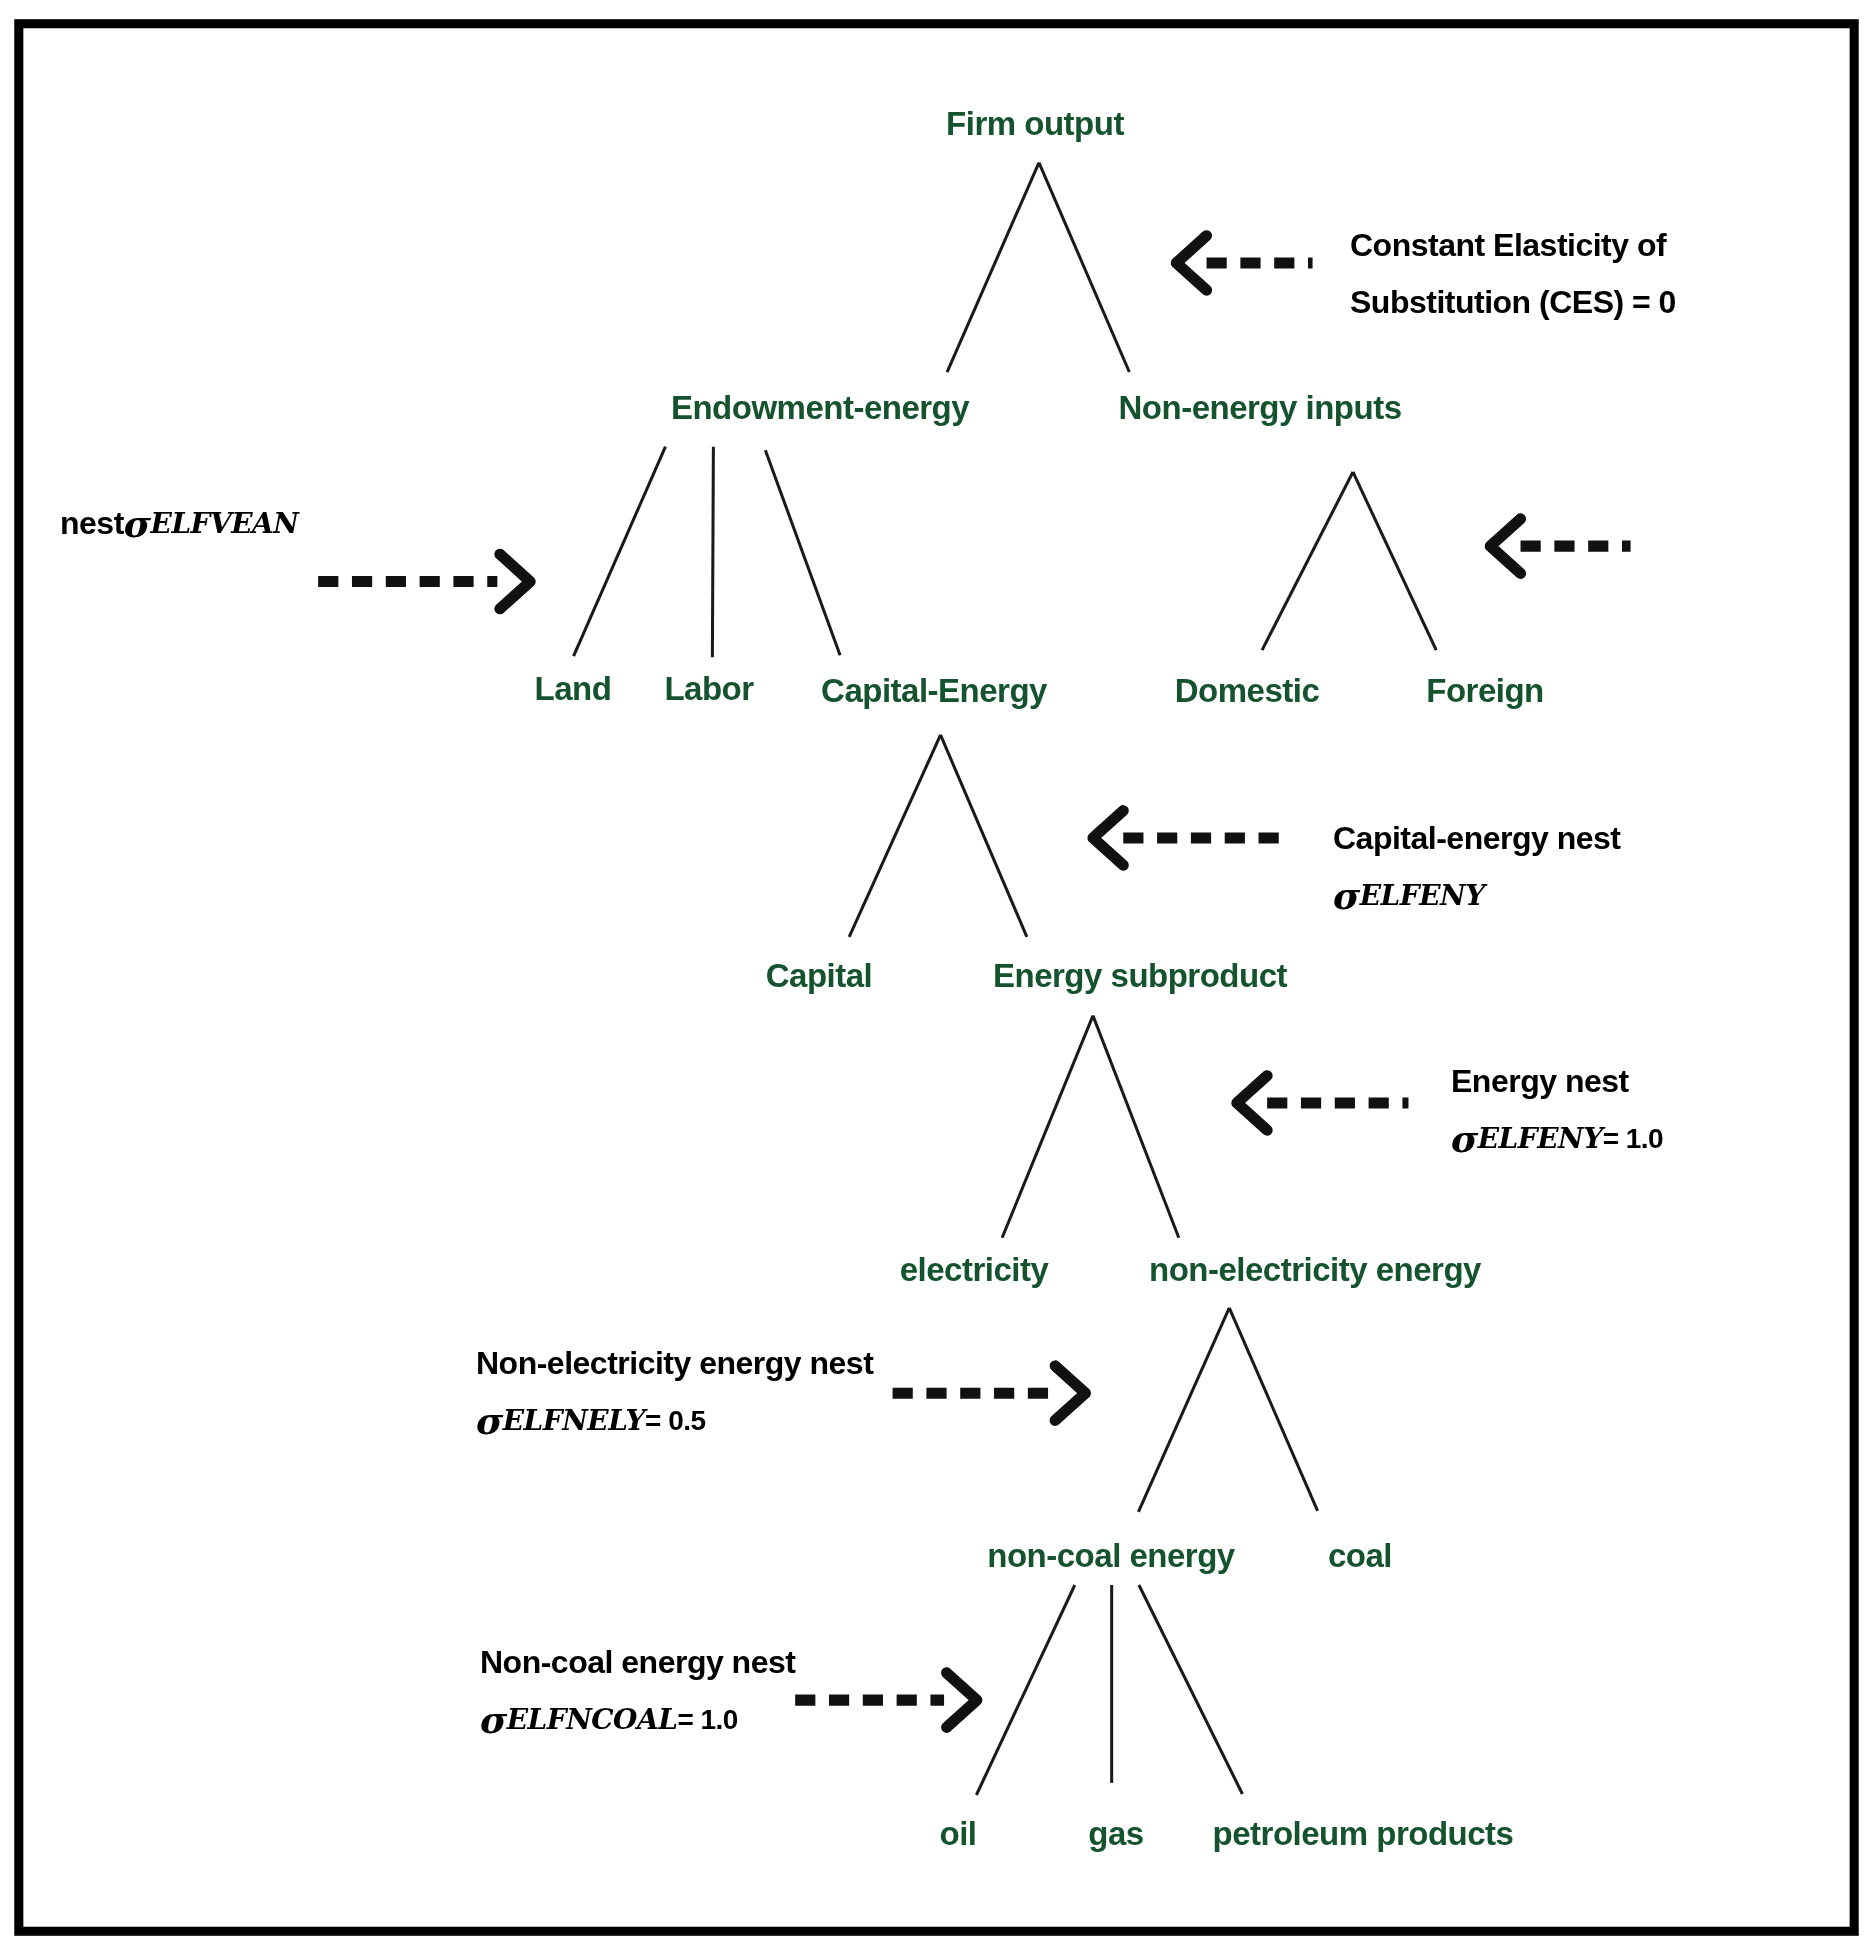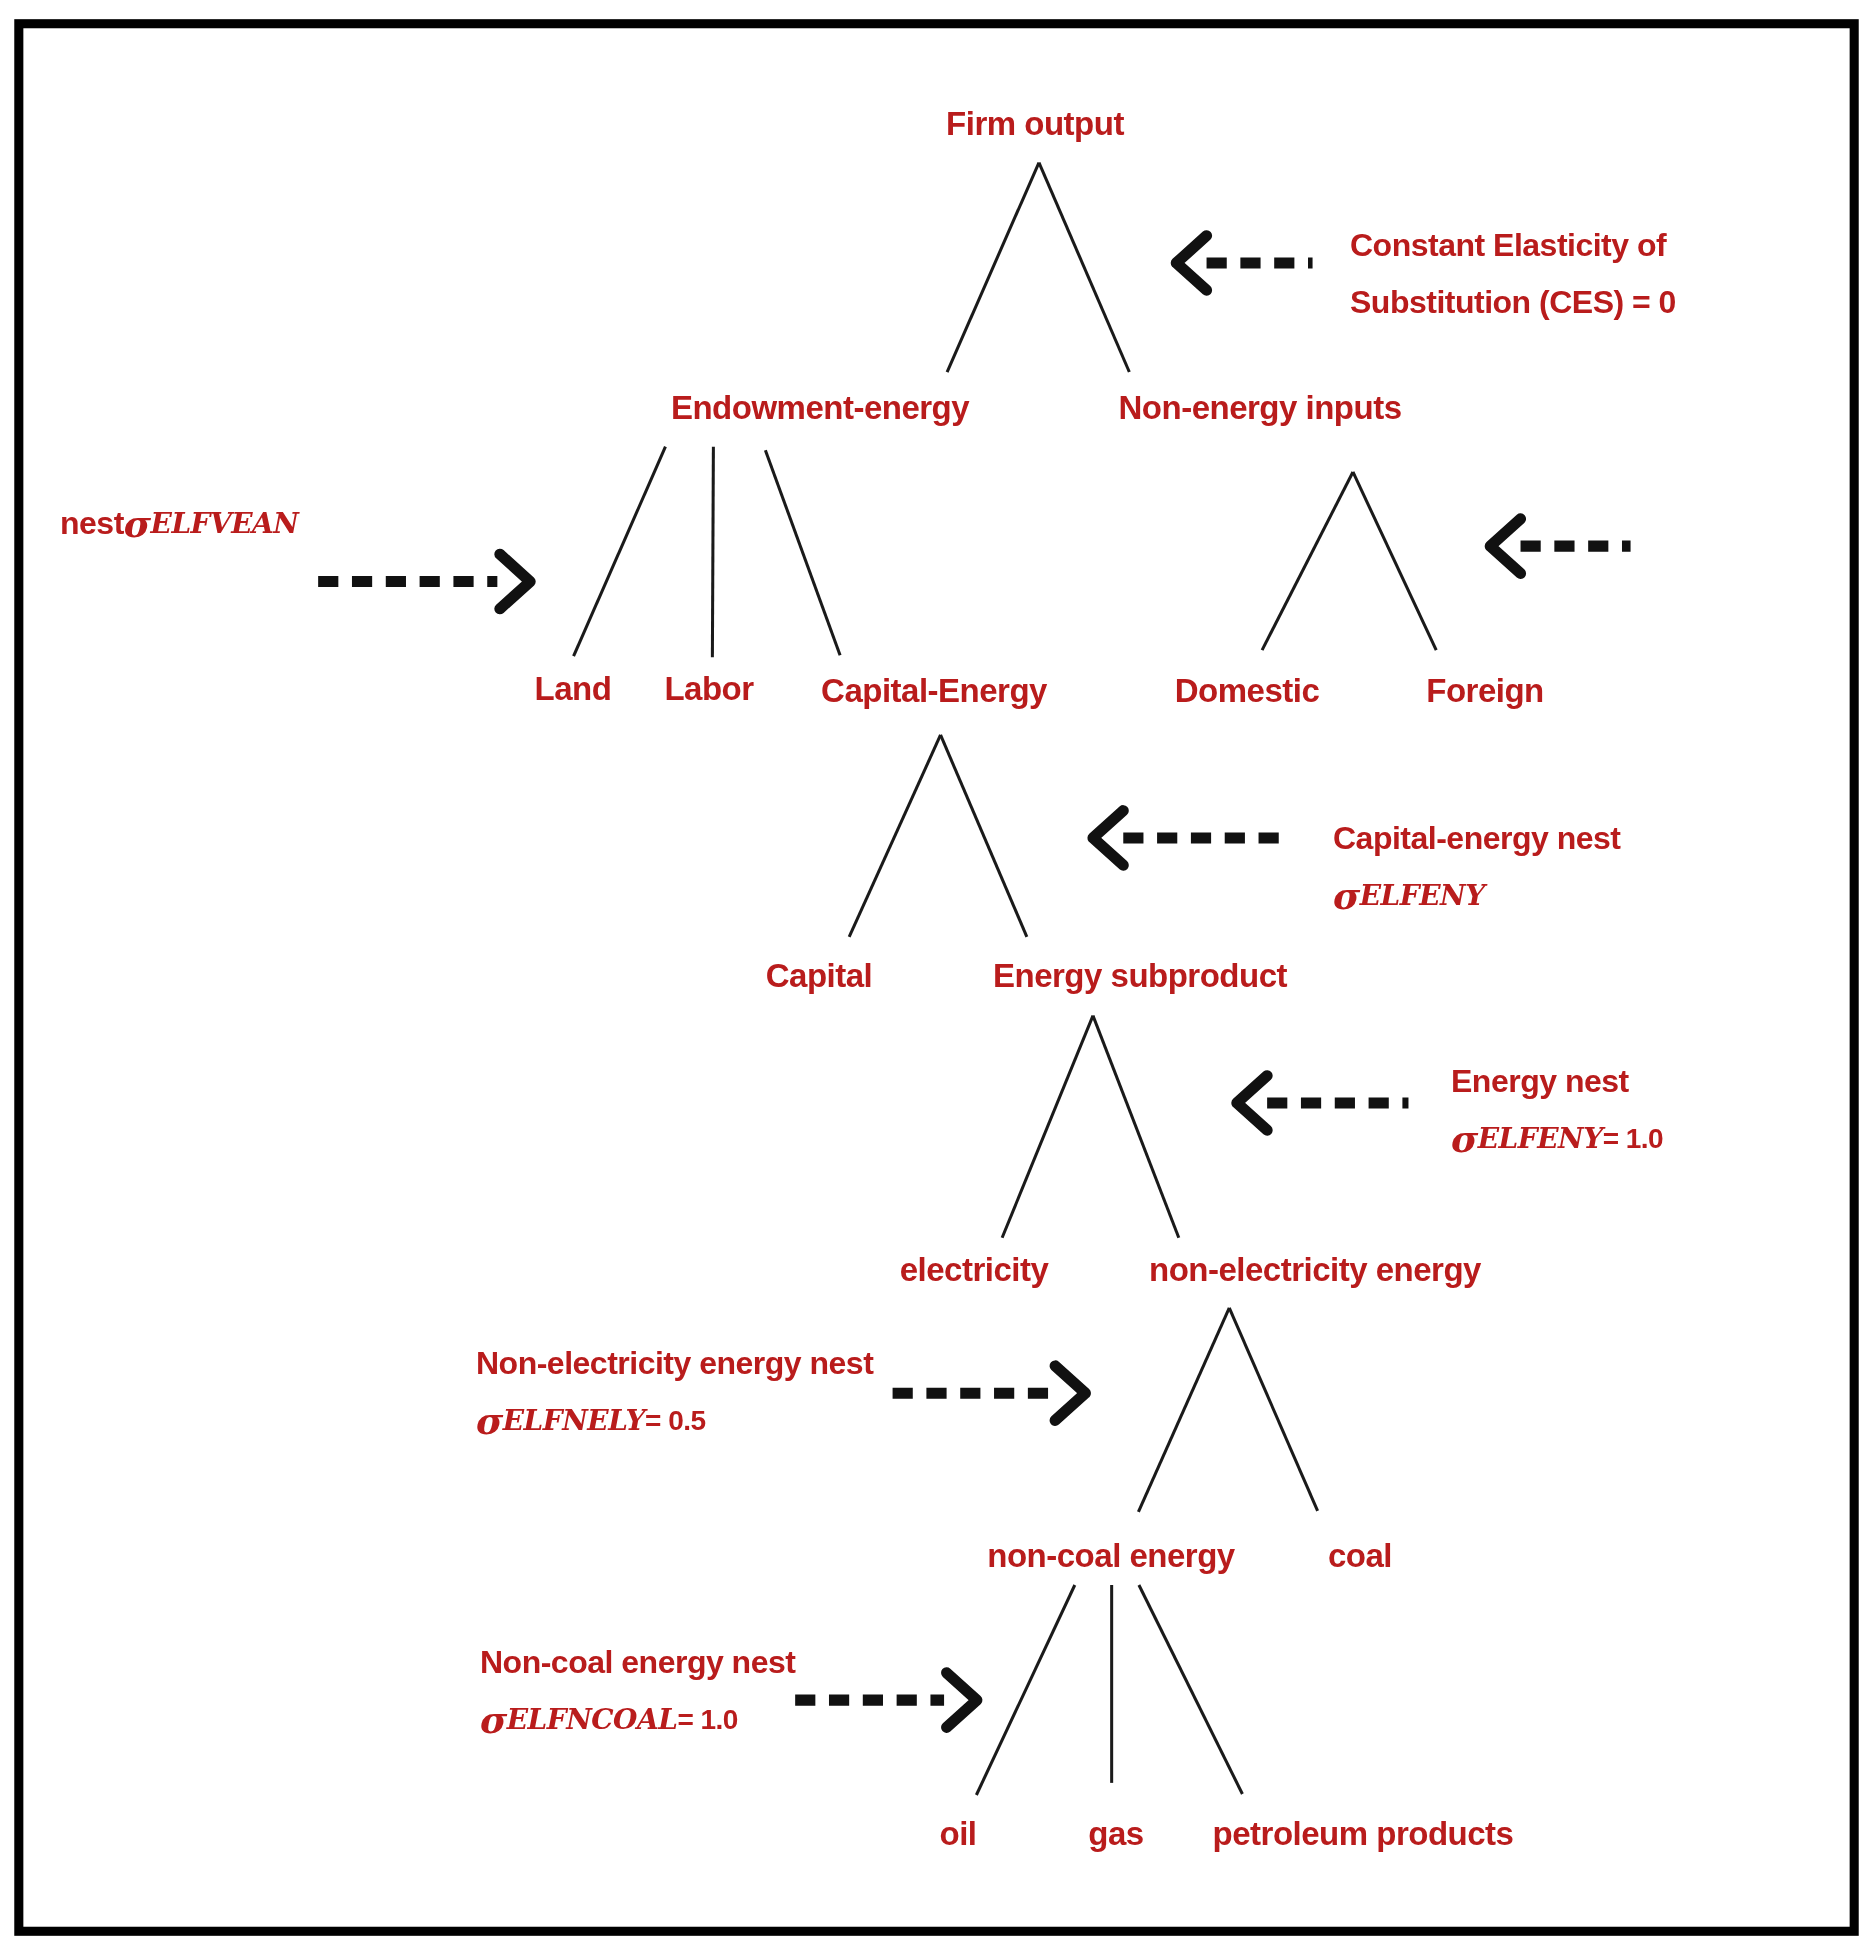--- a/index.html
+++ b/index.html
@@ -8,26 +8,26 @@
     width:1873px;height:1955px;
     background:#ffffff;
     font-family:"Liberation Sans", sans-serif;
     overflow:hidden;
   }
   .edges{position:absolute;left:0;top:0;width:1873px;height:1955px;}
   .node{
     position:absolute;
     transform:translate(-50%,-50%);
     font-weight:bold;font-size:33px;letter-spacing:-0.5px;
-    color:#b91c1c;white-space:nowrap;
+    color:#14532d;white-space:nowrap;
   }
   .ann{
     position:absolute;
     font-weight:bold;font-size:32px;letter-spacing:-0.5px;
-    color:#b91c1c;white-space:nowrap;text-align:center;
+    color:#000000;white-space:nowrap;text-align:center;
   }
   .ann-line{height:57px;display:flex;align-items:center;}
   .sg{font-family:"DejaVu Serif", serif;font-style:italic;font-weight:bold;font-size:37px;}
   .sb{font-family:"DejaVu Serif", serif;font-style:italic;font-weight:bold;font-size:28px;vertical-align:-9px;letter-spacing:-0.5px;}
   .vl{font-family:"Liberation Sans", sans-serif;font-weight:bold;font-size:28px;}
 </style>
 </head>
 <body>
 
 <div class="page">

